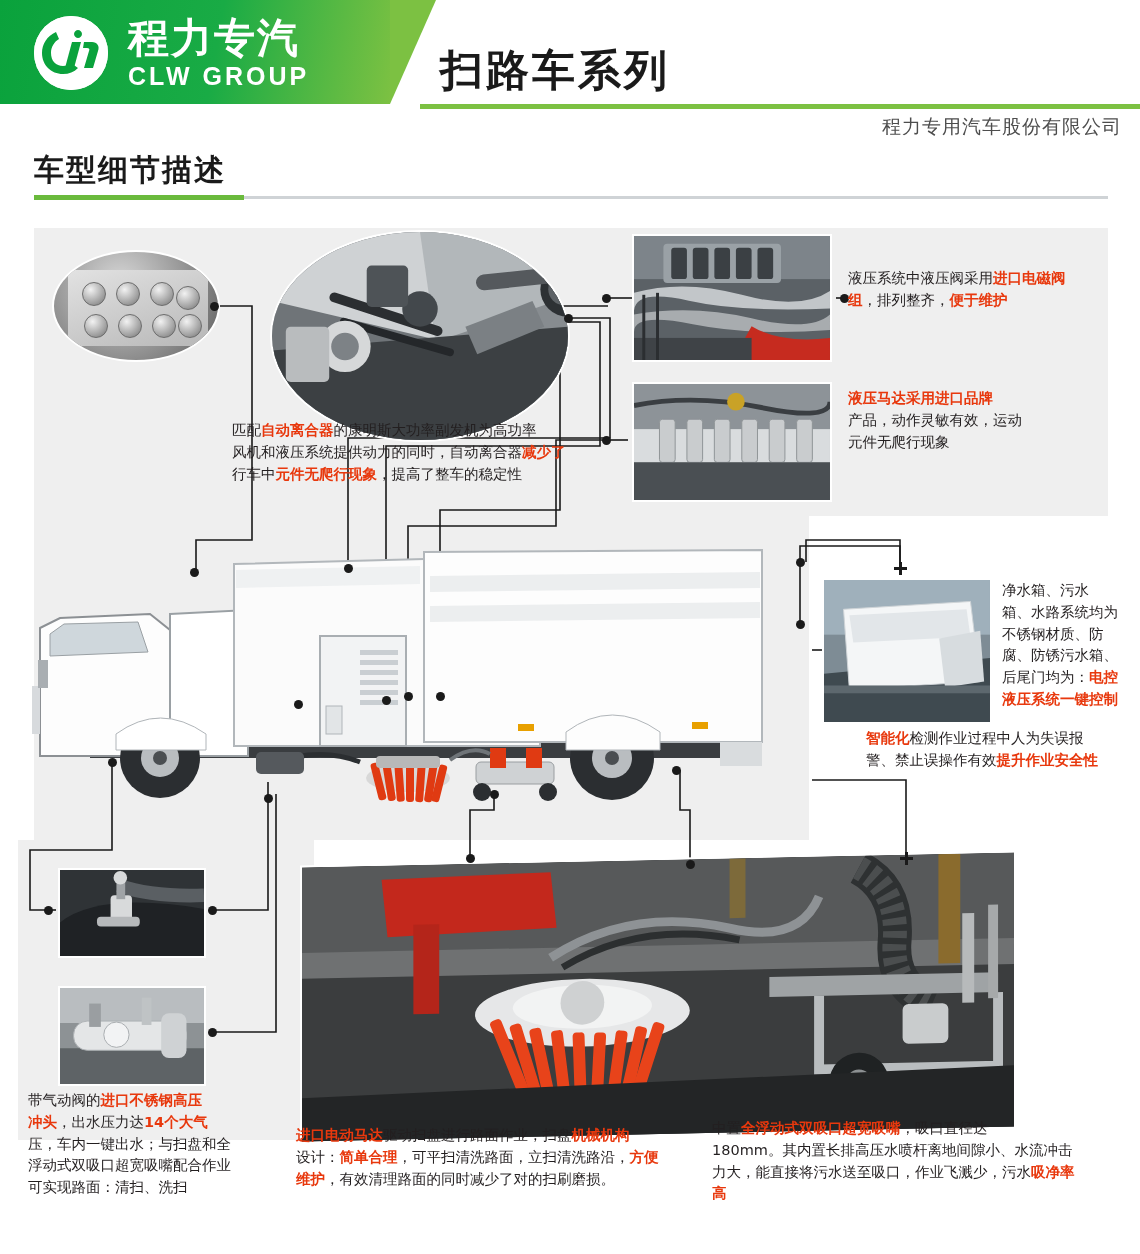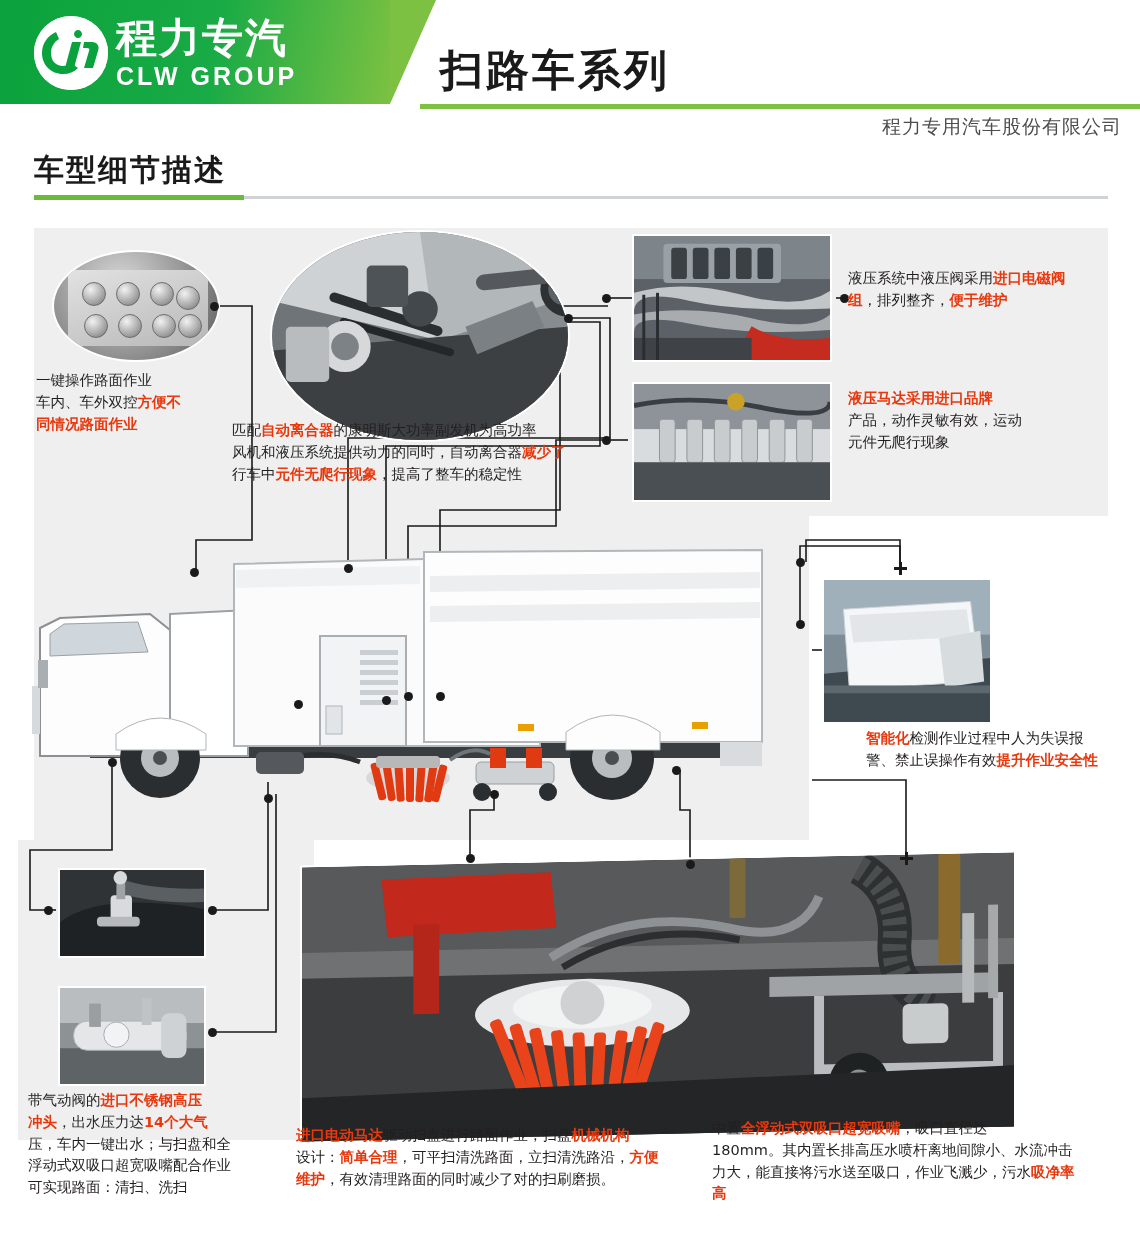--- a/index.html
+++ b/index.html
@@ -36,21 +36,21 @@
     right: -46px; top: 0;
     width: 0; height: 0;
     border-top: 104px solid #7cc142;
     border-right: 46px solid transparent;
   }
   .logo-wrap {
     position: absolute;
     left: 34px; top: 16px;
     display: flex;
     align-items: center;
-    gap: 8px;
+    gap: 20px;
   }
   .logo-mark {
     width: 74px; height: 74px;
     border-radius: 50%;
     background: #ffffff;
     position: relative;
     flex: none;
   }
   .logo-mark svg { position: absolute; left: 0; top: 0; }
   .logo-text { line-height: 1; }
@@ -547,43 +547,46 @@
         <path d="M690 52 L700 52 L700 146 L690 146 Z" fill="#a6a9aa"></path>
       </g>
 
       <path d="M0 232 L716 214 L716 278 L0 278 Z" fill="#232526"></path>
     </svg>
   </div>
   <div class="node" style="left:466px; top:644px;"></div>
   <div class="node" style="left:686px; top:650px;"></div>
   <div class="node-cross" style="left:900px; top:642px;"></div>
 
-  <div class="callout co-1">
-    一键操作路面作业<br>
-    车内、车外双控<span class="hl-red">方便不</span><br>
-    <span class="hl-red">同情况路面作业</span>
-  </div>
 
   <div class="callout co-2">
     匹配<span class="hl-red">自动离合器</span>的康明斯大功率副发机为高功率<br>
     风机和液压系统提供动力的同时，自动离合器<span class="hl-red">减少了</span><br>
     行车中<span class="hl-red">元件无爬行现象</span>，提高了整车的稳定性
   </div>
 
   <div class="callout co-4">
     <span class="hl-red">液压马达采用进口品牌</span><br>
     产品，动作灵敏有效，运动<br>
     元件无爬行现象
   </div>
 
   <div class="callout co-3">
     液压系统中液压阀采用<span class="hl-red">进口电磁阀</span><br>
     <span class="hl-red">组</span>，排列整齐，<span class="hl-red">便于维护</span>
   </div>
 
+  <div class="callout co-5">
+    净水箱、污水<br>
+    箱、水路系统均为<br>
+    不锈钢材质、防<br>
+    腐、防锈污水箱、<br>
+    后尾门均为：<span class="hl-red">电控</span><br>
+    <span class="hl-red">液压系统一键控制</span>
+  </div>
 
   <div class="callout co-6">
     <span class="hl-red">智能化</span>检测作业过程中人为失误报<br>
     警、禁止误操作有效<span class="hl-red">提升作业安全性</span>
   </div>
 
   <div class="callout co-7">
     带气动阀的<span class="hl-red">进口不锈钢高压</span><br>
     <span class="hl-red">冲头</span>，出水压力达<span class="hl-red">14个大气</span><br>
     压，车内一键出水；与扫盘和全<br>

